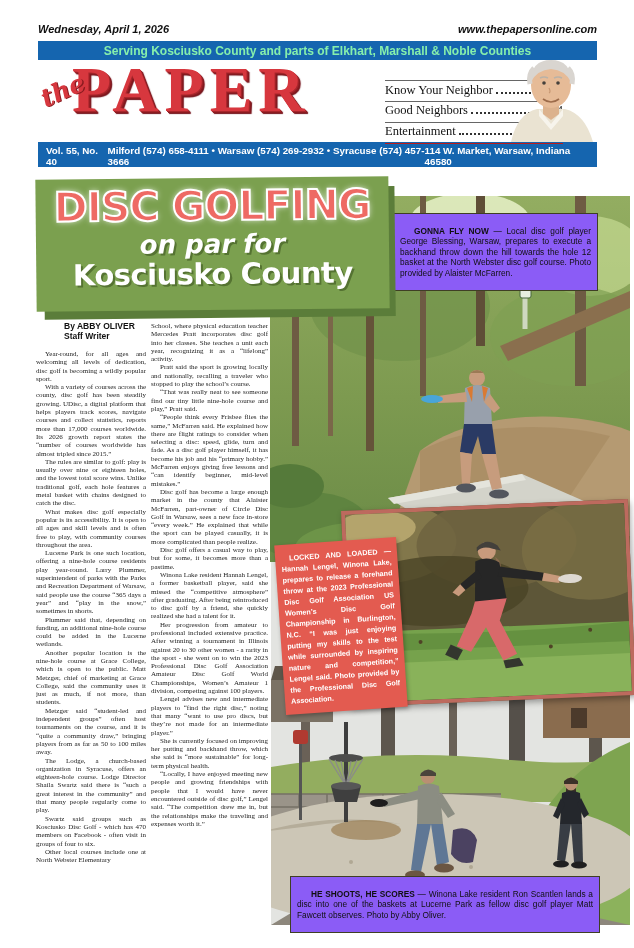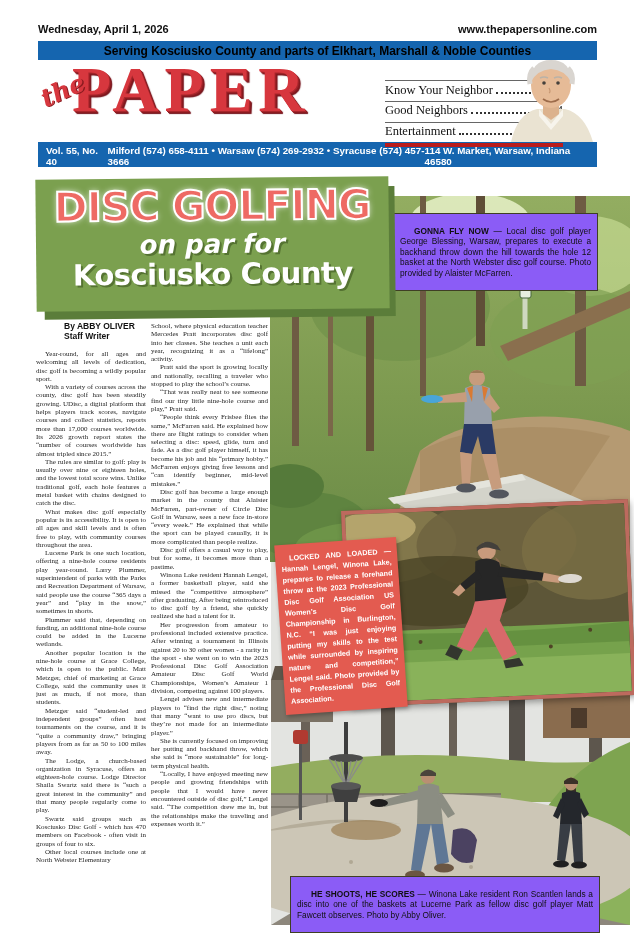--- a/index.html
+++ b/index.html
@@ -1,31 +1,31 @@
 <!DOCTYPE html>
 <html><head>
 <meta charset="utf-8">
 <style>
   html,body{margin:0;padding:0;background:#ffffff;}
   .page{position:relative;width:634px;height:948px;background:#ffffff;overflow:hidden;
         font-family:"Liberation Serif",serif;color:#1b1b1b;}
 
   
   .date-row{position:absolute;left:38px;right:37px;top:23px;display:flex;justify-content:space-between;
-            font-family:"Liberation Sans",sans-serif;font-weight:bold;font-size:11px;color:#111;}
-  .banner1{position:absolute;left:38px;right:37px;top:41px;height:19px;background:#1565af;color:#000000;
+            font-family:"Liberation Sans",sans-serif;font-weight:bold;font-size:11px;color:#111;font-style:italic;}
+  .banner1{position:absolute;left:38px;right:37px;top:41px;height:19px;background:#1565af;color:#86efac;
            font-family:"Liberation Sans",sans-serif;font-weight:bold;font-size:12px;
            display:flex;align-items:center;justify-content:center;}
   .logo-the{position:absolute;left:40px;top:76px;font-family:"DejaVu Serif",serif;font-style:italic;
             font-weight:bold;font-size:25px;color:#d7373e;transform:rotate(-24deg);
             text-shadow:1px 1px 0 #8c1b20;z-index:2;}
   .logo-paper{position:absolute;left:72px;top:58px;font-family:Liberation Serif, serif;font-weight:bold;
               font-size:64px;line-height:1;color:#d7373e;letter-spacing:6px;
               text-shadow:1px 1px 0 #a8262c,2px 2px 0 #8c1b20,3px 3px 1px #73121a;}
-  .index-box{position:absolute;left:385px;top:80px;width:178px;border-bottom:4px solid #b91c1c;
+  .index-box{position:absolute;left:385px;top:80px;width:178px;border-bottom:1px solid #b91c1c;
              font-family:"Liberation Serif",serif;font-size:12.5px;color:#111;z-index:1;}
   .index-row{display:flex;align-items:baseline;border-top:1px solid #666;height:19px;padding-top:1px;}
   .index-leader{flex:1;border-bottom:2px dotted #333;margin:0 3px 3px 3px;}
   .headshot{position:absolute;left:503px;top:52px;z-index:3;}
   .bar2{position:absolute;left:38px;right:37px;top:142px;height:25px;background:#1565af;color:#fff;
         font-family:"Liberation Sans",sans-serif;font-weight:bold;font-size:9.8px;
         display:flex;align-items:flex-end;justify-content:space-between;padding:0 8px;box-sizing:border-box;}
 
   
   .green-box{position:absolute;left:36px;top:178px;width:353px;height:132px;background:#7ba04f;

